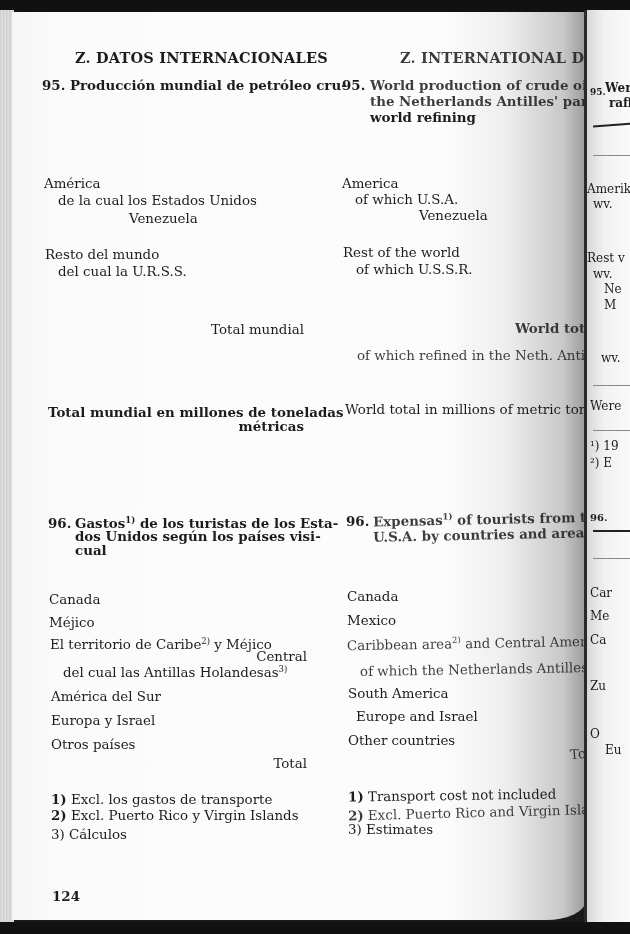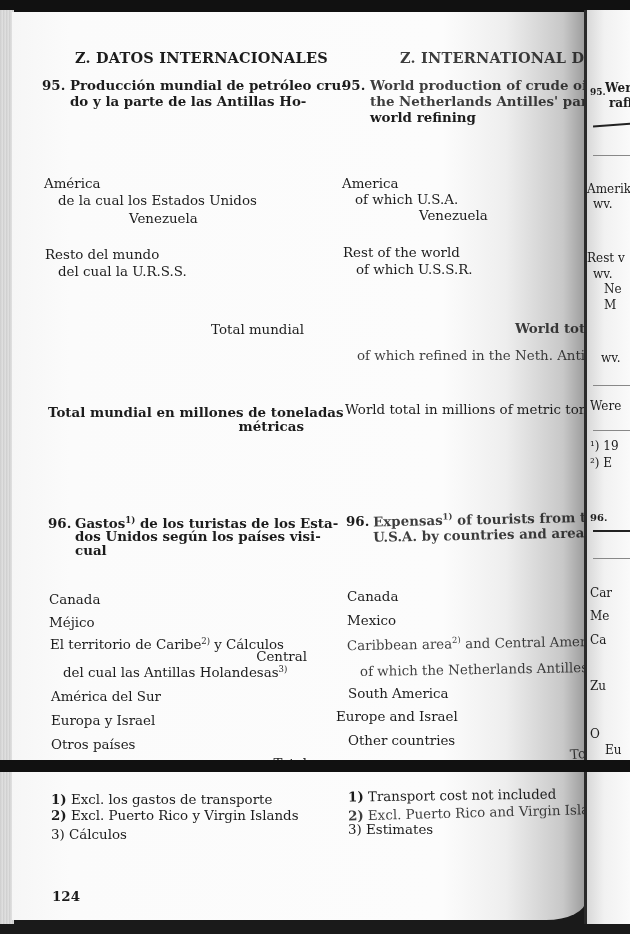--- a/index.html
+++ b/index.html
@@ -2,21 +2,21 @@
 <html><head>
 <meta charset="utf-8">
 <style>
   html, body { margin: 0; padding: 0; }
   body {
     width: 630px; height: 934px; overflow: hidden; position: relative;
     background: #1a1a1a;
     font-family: "DejaVu Serif", "Liberation Serif", serif;
     color: #1c1c1c;
   }
-  .scan { position: absolute; left: 0; top: 0; width: 630px; height: 772px; }
+  .scan { position: absolute; left: 0; top: 0; width: 630px; height: 934px; }
   .top-bar { position: absolute; left: 0; top: 0; width: 630px; height: 12px; background: #111; }
   .bottom-bar { position: absolute; left: 0; bottom: 0; width: 630px; height: 12px; background: #111; }
   .page-stack {
     position: absolute; left: 0; top: 10px; width: 14px; height: 914px;
     background: repeating-linear-gradient(90deg, #bfbfbf 0px, #e2e2e2 1px, #cfcfcf 2px, #eeeeee 3px);
   }
   .page {
     position: absolute; left: 12px; top: 12px; width: 574px; height: 908px;
     background: linear-gradient(90deg, #f6f6f6 0%, #fbfbfb 10%, #fcfcfc 75%, #eeeeee 86%, #c8c8c8 96%, #9a9a9a 100%);
     border-bottom-right-radius: 40px 20px;
@@ -46,39 +46,38 @@
 <div class="scan">
   <div class="top-bar"></div>
   <div class="page-stack"></div>
 
   <div class="page">
 
     <div class="t hdr" style="left:63px; top:38px;">Z.  DATOS INTERNACIONALES</div>
 
     <div class="t b" style="left:30px; top:65px;">95.</div>
     <div class="t b just" style="left:58px; top:65px; width:235px;">Producción mundial de petróleo cru-</div>
-    <div class="t b just" style="left:58px; top:81px; width:235px;">do y la parte de las Antillas Ho-</div>
 
     <div class="t" style="left:32px; top:164px;">América</div>
     <div class="t" style="left:46px; top:181px;">de la cual los Estados Unidos</div>
     <div class="t" style="left:117px; top:199px;">Venezuela</div>
     <div class="t" style="left:33px; top:235px;">Resto del mundo</div>
     <div class="t" style="left:46px; top:252px;">del cual la U.R.S.S.</div>
     <div class="t r" style="left:100px; top:310px; width:192px;">Total mundial</div>
     <div class="t b just" style="left:36px; top:392px; width:256px;">Total mundial en millones de toneladas</div>
     <div class="t b r" style="left:100px; top:406px; width:192px;">métricas</div>
 
     <div class="t b" style="left:36px; top:503px;">96.</div>
     <div class="t b" style="left:63px; top:503px;"><span>Gastos</span><span class="sup">1)</span><span> de los turistas de los Esta-</span></div>
     <div class="t b just" style="left:63px; top:516px; width:230px;">dos Unidos según los países visi-</div>
     <div class="t b" style="left:63px; top:530px;">cual</div>
 
     <div class="t" style="left:37px; top:580px;">Canada</div>
     <div class="t" style="left:37px; top:603px;">Méjico</div>
-    <div class="t" style="left:38px; top:625px;"><span>El territorio de Caribe</span><span class="sup">2)</span><span> y Cálculos</span></div>
+    <div class="t" style="left:38px; top:625px;"><span>El territorio de Caribe</span><span class="sup">2)</span><span> y Méjico</span></div>
     <div class="t r" style="left:100px; top:637px; width:195px;">Central</div>
     <div class="t" style="left:51px; top:653px;"><span>del cual las Antillas Holandesas</span><span class="sup">3)</span></div>
     <div class="t" style="left:39px; top:677px;">América del Sur</div>
     <div class="t" style="left:39px; top:701px;">Europa y Israel</div>
     <div class="t" style="left:39px; top:725px;">Otros países</div>
     <div class="t r" style="left:100px; top:744px; width:195px;">Total</div>
 
     <div class="t" style="left:39px; top:779px;"><span class="b">1)</span> <span>Excl. los gastos de transporte</span></div>
     <div class="t" style="left:39px; top:795px;"><span class="b">2)</span> <span>Excl. Puerto Rico y Virgin Islands</span></div>
     <div class="t" style="left:39px; top:815px;"><span>3)</span> <span>Cálculos</span></div>
@@ -103,21 +102,21 @@
 
     <div class="t b" style="left:334px; top:501px;">96.</div>
     <div class="t b fade" style="left:361px; top:499px; transform: rotate(-1.2deg);"><span>Expensas</span><span class="sup">1)</span><span> of tourists from the</span></div>
     <div class="t b fade" style="left:361px; top:514px; transform: rotate(-1.2deg);">U.S.A. by countries and areas visited</div>
 
     <div class="t" style="left:335px; top:577px;">Canada</div>
     <div class="t" style="left:335px; top:601px;">Mexico</div>
     <div class="t fade" style="left:335px; top:624px; transform: rotate(-1deg);"><span>Caribbean area</span><span class="sup">2)</span><span> and Central America</span></div>
     <div class="t fade" style="left:348px; top:650px; transform: rotate(-1deg);"><span>of which the Netherlands Antilles</span><span class="sup">3)</span></div>
     <div class="t" style="left:336px; top:674px;">South America</div>
-    <div class="t" style="left:324px; top:697px;">Europe and Israel</div>
+    <div class="t" style="left:344px; top:697px;">Europe and Israel</div>
     <div class="t" style="left:336px; top:721px;">Other countries</div>
     <div class="t fade" style="left:558px; top:734px; transform: rotate(-4deg);">Total</div>
 
     <div class="t" style="left:336px; top:775px; transform: rotate(-0.8deg);"><span class="b">1)</span> <span>Transport cost not included</span></div>
     <div class="t fade" style="left:336px; top:792px; transform: rotate(-1.5deg);"><span class="b">2)</span> <span>Excl. Puerto Rico and Virgin Islands</span></div>
     <div class="t" style="left:336px; top:810px;"><span>3)</span> <span>Estimates</span></div>
   </div>
 
   <div class="gutter"></div>
 

